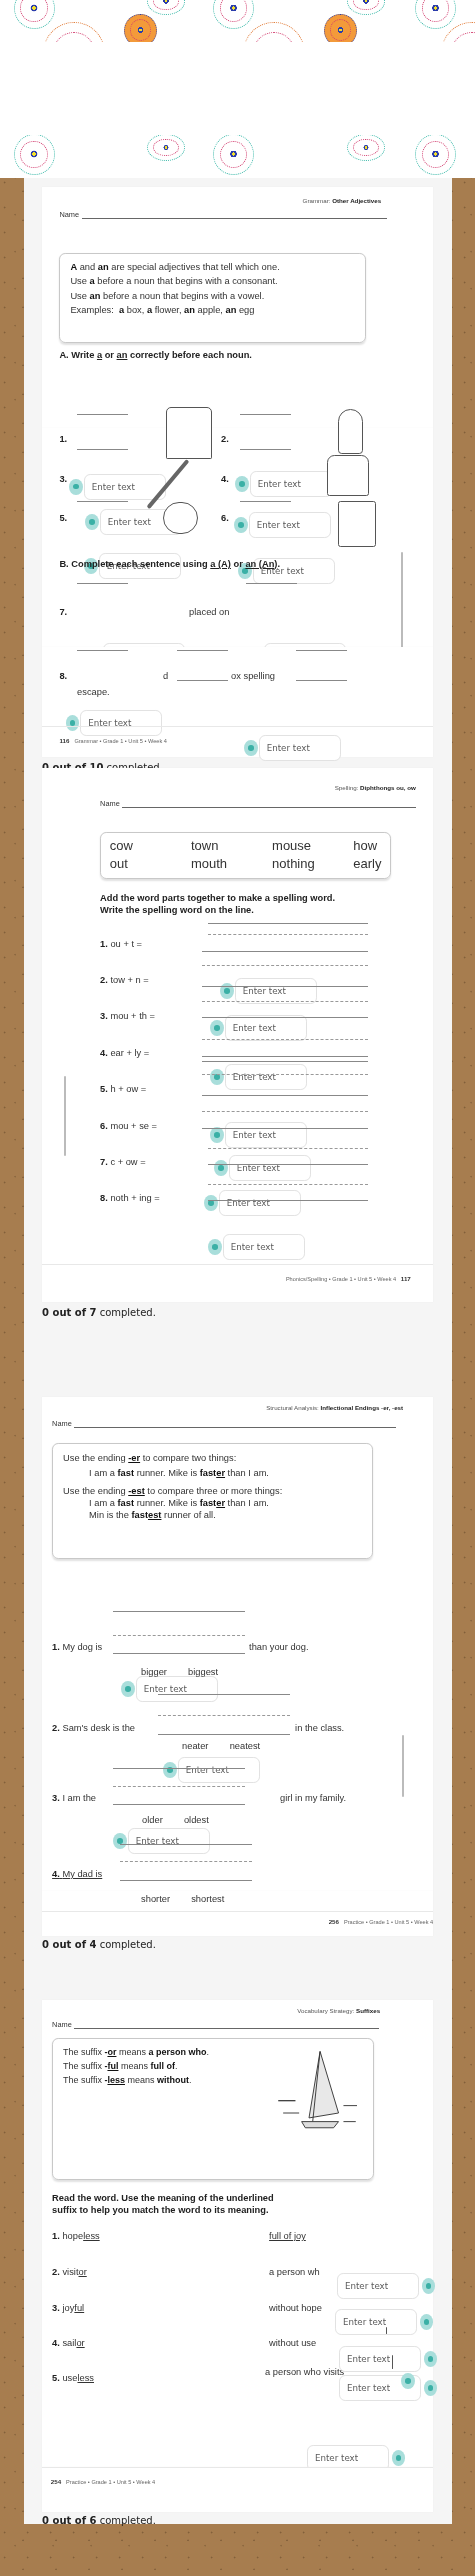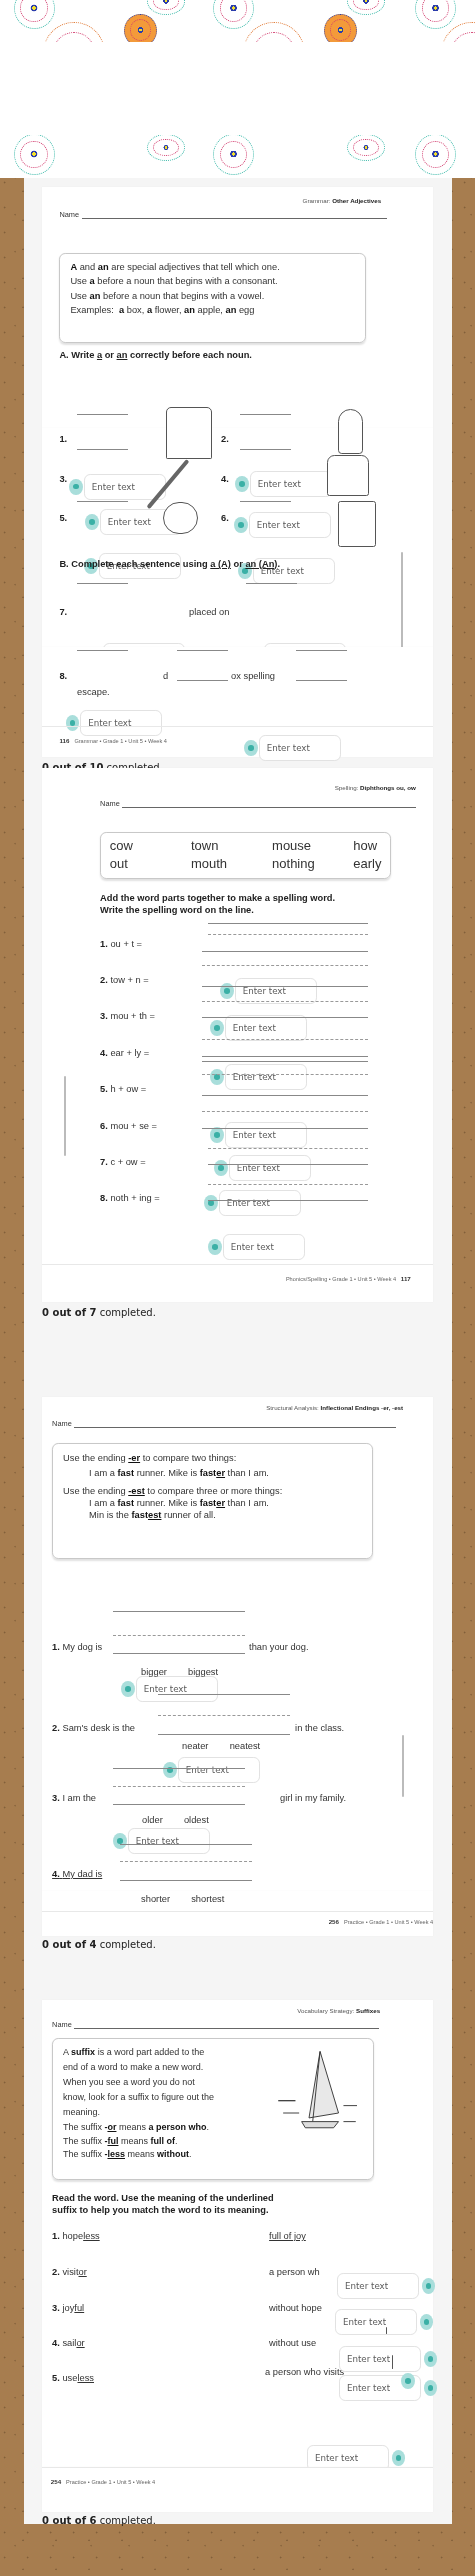--- a/index.html
+++ b/index.html
@@ -413,21 +413,20 @@
 
   <div class="worksheet" style="top:1822px;height:467px;">
     <div class="ws-topic" style="right:53px;top:7.4px;">
       <span>Vocabulary Strategy:</span> <b>Suffixes</b>
     </div>
     <div class="name-row" style="left:10px;top:20px;width:327px;">
       <span>Name</span>
         <span class="name-line"></span>
     </div>
     <div class="rule-box" style="left:10px;top:38px;width:322px;height:142px;padding:6.2px 10px;line-height:1.6;font-size:9px;">
-      <div style="line-height:1.65;">A <b>suffix</b> is a word part added to the<br>end of a word to make a new word.<br>When you see a word you do not<br>know, look for a suffix to figure out the<br>meaning.</div>
       <div style="line-height:1.55;margin-top:1.2px;">The suffix <b>-<u>or</u></b> means <b>a person who</b>.<br>The suffix <b>-<u>ful</u></b> means <b>full of</b>.<br>The suffix <b>-<u>less</u></b> means <b>without</b>.</div>
       <svg style="position:absolute;left:224px;top:10px;" width="80" height="80" viewBox="0 0 130 130">
         <polygon points="70,4 52,112 100,104" fill="#e8e8e8" stroke="#333" stroke-width="1.5"></polygon>
         <line x1="70" y1="4" x2="58" y2="118" stroke="#333" stroke-width="1.5"></line>
         <path d="M40 118 L100 118 L92 128 L46 128 Z" fill="#ddd" stroke="#333" stroke-width="1.5"></path>
         <line x1="2" y1="84" x2="30" y2="84" stroke="#333" stroke-width="2"></line>
         <line x1="108" y1="92" x2="130" y2="92" stroke="#333" stroke-width="1.5"></line>
         <line x1="10" y1="104" x2="36" y2="104" stroke="#333" stroke-width="1.5"></line>
         <line x1="108" y1="118" x2="128" y2="118" stroke="#333" stroke-width="1.5"></line>
       </svg>

